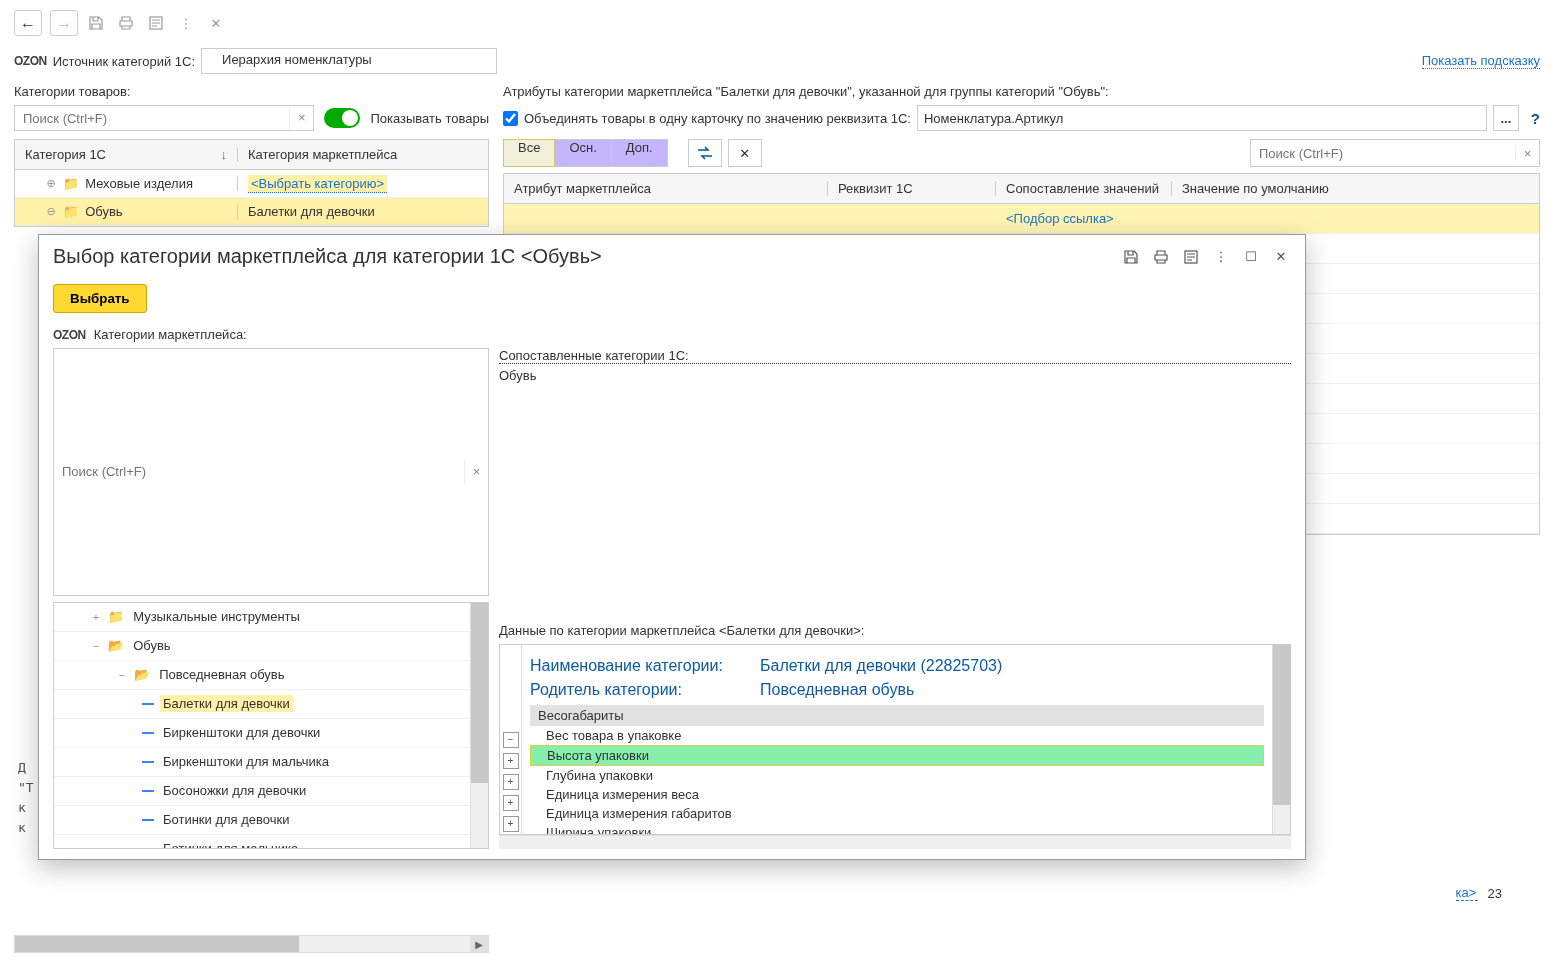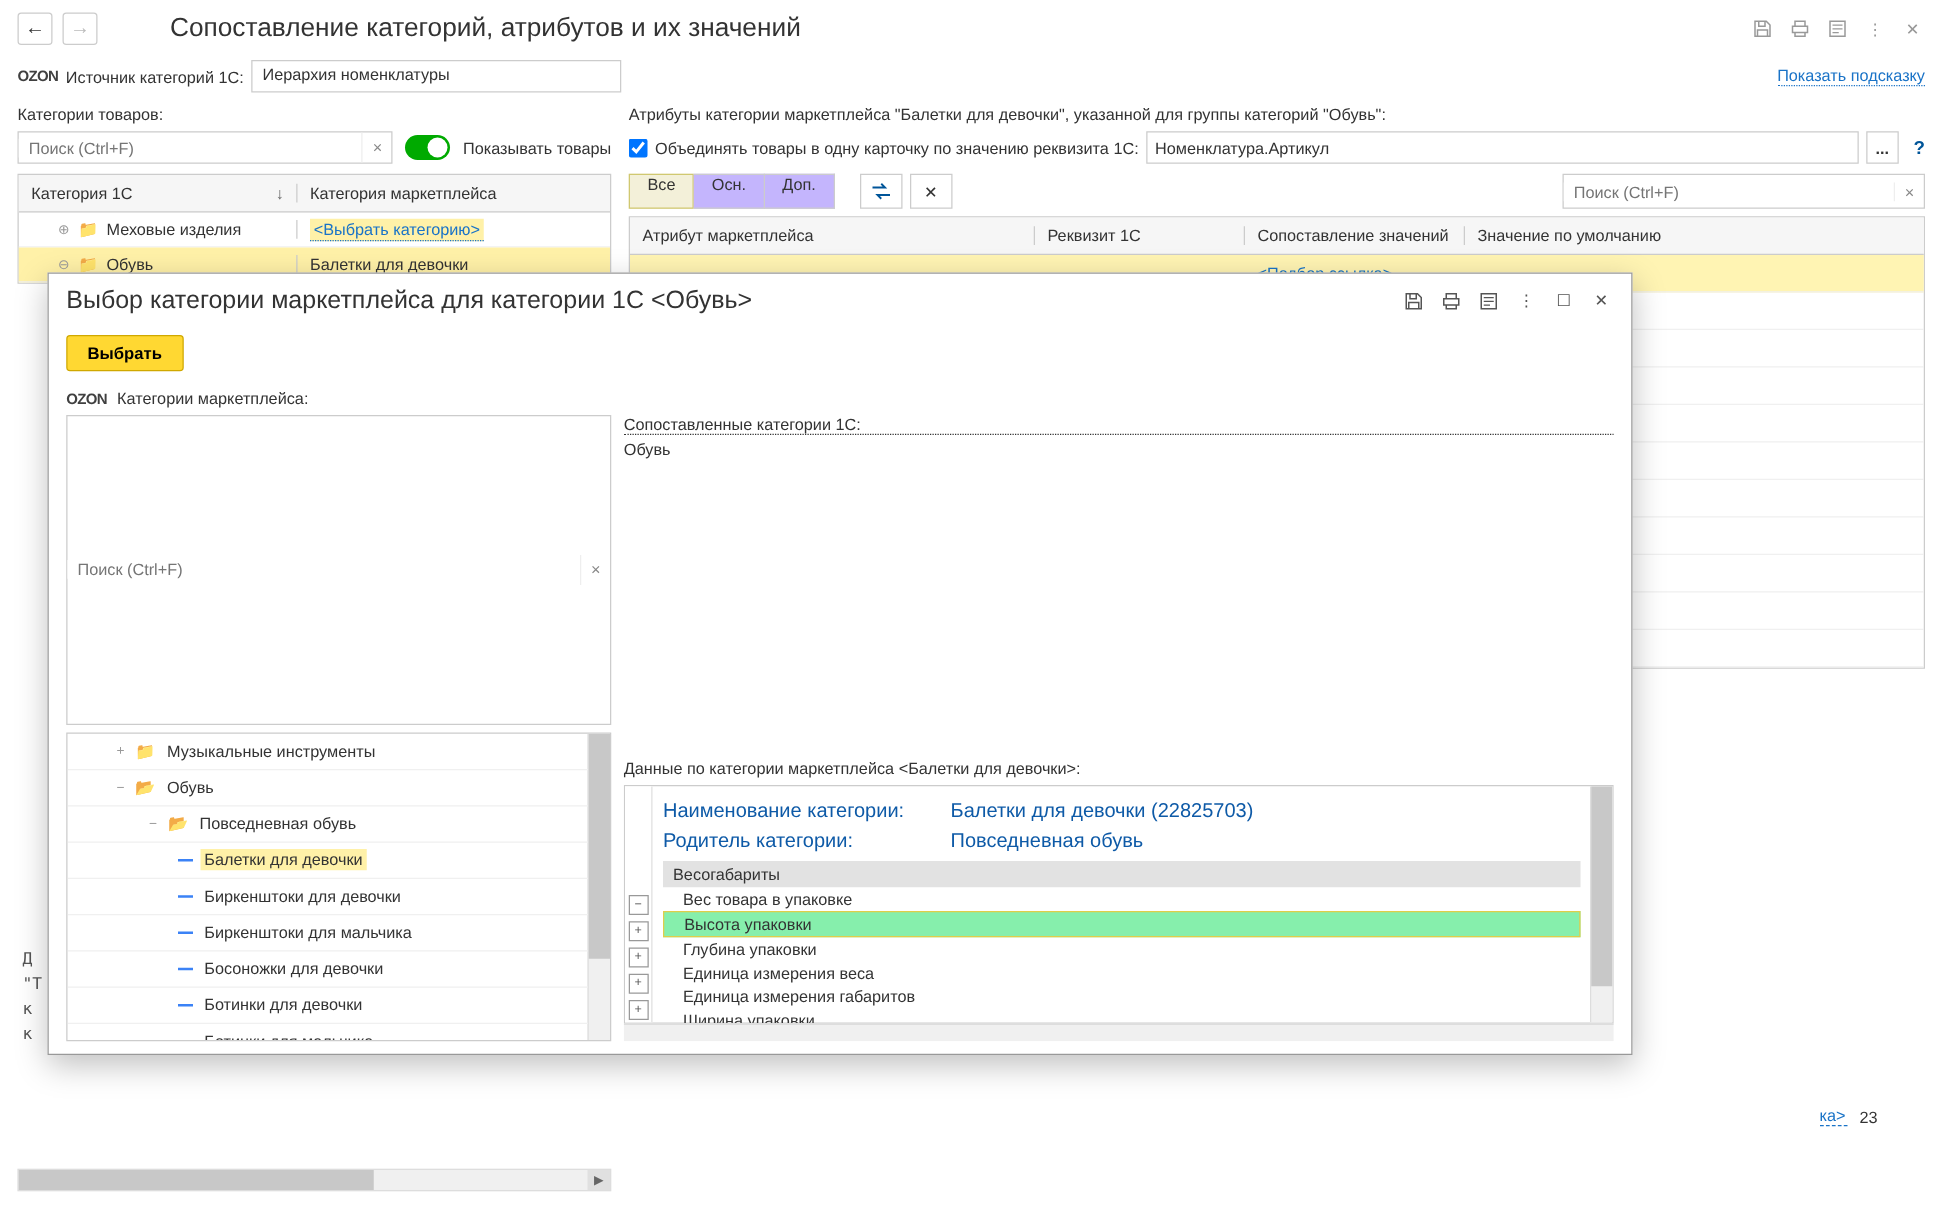--- a/index.html
+++ b/index.html
@@ -9,21 +9,21 @@
 .header { display: flex; align-items: center; padding: 10px 14px 8px; gap: 8px; }
 .nav-btn { width: 28px; height: 26px; border: 1px solid #ccc; background: #fff; border-radius: 3px; display: flex; align-items: center; justify-content: center; cursor: pointer; font-size: 16px; color: #333; }
 .header-title { font-size: 21px; margin-left: 50px; flex: 1; color: #333; }
 .header-actions { display: flex; gap: 10px; align-items: center; }
 .header-icon { width: 20px; height: 20px; display: flex; align-items: center; justify-content: center; cursor: pointer; color: #999; }
 
 
 .source-row { display: flex; align-items: center; padding: 4px 14px; gap: 6px; }
 .ozon-logo { color: #404040; font-weight: bold; font-size: 12px; letter-spacing: -0.5px; }
 .source-label { color: #333; }
-.source-input { border: 1px solid #ccc; padding: 3px 8px; background: #fff; width: 296px; height: 26px; }
+.source-input { border: 1px solid #ccc; padding: 3px 20px; background: #fff; width: 296px; height: 26px; }
 .hint-link { margin-left: auto; color: #1a73c7; border-bottom: 1px dotted #1a73c7; cursor: pointer; }
 
 
 .main-wrap { display: flex; padding: 6px 14px 10px; gap: 14px; height: 640px; }
 .left-col { width: 475px; }
 .right-col { flex: 1; }
 
 .col-label { color: #333; margin-bottom: 6px; display: block; }
 
 
@@ -73,21 +73,21 @@
 .attr-row.selected { background: #fff4b3; }
 .attr-row > div { padding: 0 10px; }
 .blue-link { color: #1a73c7; }
 
 
 .hscroll { height: 18px; border: 1px solid #ddd; background: #f0f0f0; margin-top: 6px; position: relative; }
 .hscroll-thumb { position: absolute; left: 0; width: 60%; height: 100%; background: #c8c8c8; }
 .hscroll-arrow { position: absolute; width: 18px; height: 100%; background: #e0e0e0; display: flex; align-items: center; justify-content: center; font-size: 10px; color: #666; }
 
 
-.modal { position: absolute; left: 38px; top: 218px; width: 1268px; height: 626px; background: #fff; border: 1px solid #999; box-shadow: 0 8px 24px rgba(0,0,0,0.25); display: flex; flex-direction: column; }
+.modal { position: absolute; left: 38px; top: 234px; width: 1268px; height: 626px; background: #fff; border: 1px solid #999; box-shadow: 0 8px 24px rgba(0,0,0,0.25); display: flex; flex-direction: column; }
 .modal-titlebar { display: flex; align-items: center; padding: 10px 14px; gap: 10px; }
 .modal-title { font-size: 20px; flex: 1; color: #333; }
 .modal-icon { width: 20px; height: 20px; display: flex; align-items: center; justify-content: center; cursor: pointer; color: #555; }
 .modal-actions { padding: 6px 14px 0; }
 .select-btn { background: #ffd832; border: 1px solid #d0a800; padding: 6px 16px; font-weight: bold; cursor: pointer; border-radius: 3px; }
 .modal-sub { display: flex; align-items: center; padding: 14px 14px 6px; gap: 8px; }
 
 .modal-body { display: flex; flex: 1; padding: 0 14px 10px; gap: 10px; overflow: hidden; }
 .modal-left { width: 436px; display: flex; flex-direction: column; }
 .modal-right { flex: 1; display: flex; flex-direction: column; overflow: hidden; }
@@ -125,21 +125,20 @@
 .cut-text { position: absolute; left: 18px; top: 758px; width: 20px; color: #555; line-height: 20px; font-size: 13px; }
 .obs-row { position: absolute; bottom: 66px; right: 24px; display: flex; align-items: center; gap: 10px; }
 .obs-link { color: #1a73c7; border-bottom: 1px dashed #1a73c7; width: 22px; display: inline-block; }
 </style>
 </head>
 <body>
 
 <div class="header">
   <div class="nav-btn">←</div>
   <div class="nav-btn" style="color:#bbb">→</div>
-  <div class="header-title">Сопоставление категорий, атрибутов и их значений</div>
   <div class="header-actions">
     <div class="header-icon">
         <svg width="16" height="16" viewBox="0 0 16 16">
           <path fill="none" stroke="#999" stroke-width="1.2" d="M2 2h9l3 3v9H2z M5 2v4h5V2 M4 14v-5h8v5"></path>
         </svg>
       </div>
     <div class="header-icon">
         <svg width="16" height="16" viewBox="0 0 16 16">
           <path fill="none" stroke="#999" stroke-width="1.2" d="M4 6V2h8v4 M2 6h12v5h-2v3H4v-3H2z M4 11h8"></path>
         </svg>

